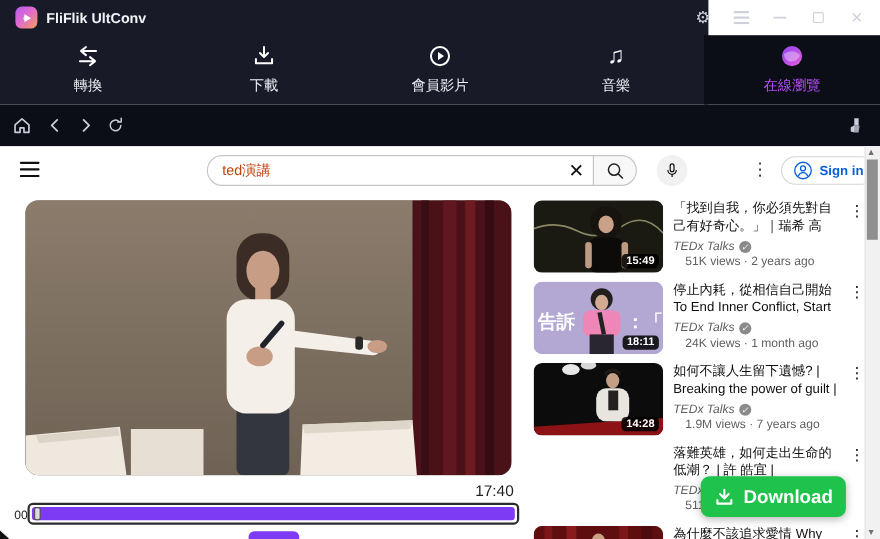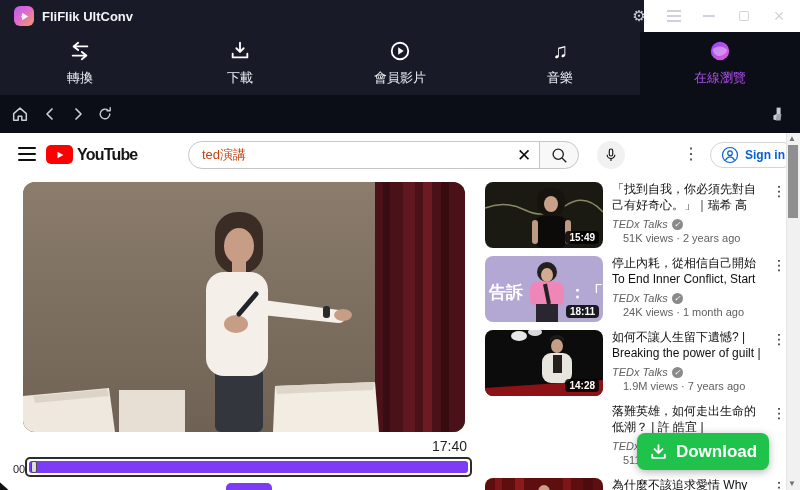--- a/index.html
+++ b/index.html
@@ -197,28 +197,20 @@
   </div>
 
   <div class="ytpage"></div>
 
   <div class="yt-burger">
       <div></div>
       <div></div>
       <div></div>
     </div>
 
-  <div class="yt-logo">
-    <div class="yt-logo-box">
-      <svg width="10" height="10" viewBox="0 0 12 12">
-          <path d="M3 2l7 4-7 4z" fill="#fff"></path>
-        </svg>
-    </div>
-    <span class="yt-logo-txt">YouTube</span>
-  </div>
 
   <div class="searchwrap">
     <input readonly="" value="ted演講" style="">
     <div class="search-x">✕</div>
   </div>
   <div class="search-btn">
     <svg width="17" height="17" viewBox="0 0 20 20" style="fill:none;stroke:#222;stroke-width:1.6;">
         <circle cx="8.5" cy="8.5" r="6"></circle>
         <path d="M13 13l5 5"></path>
       </svg>

